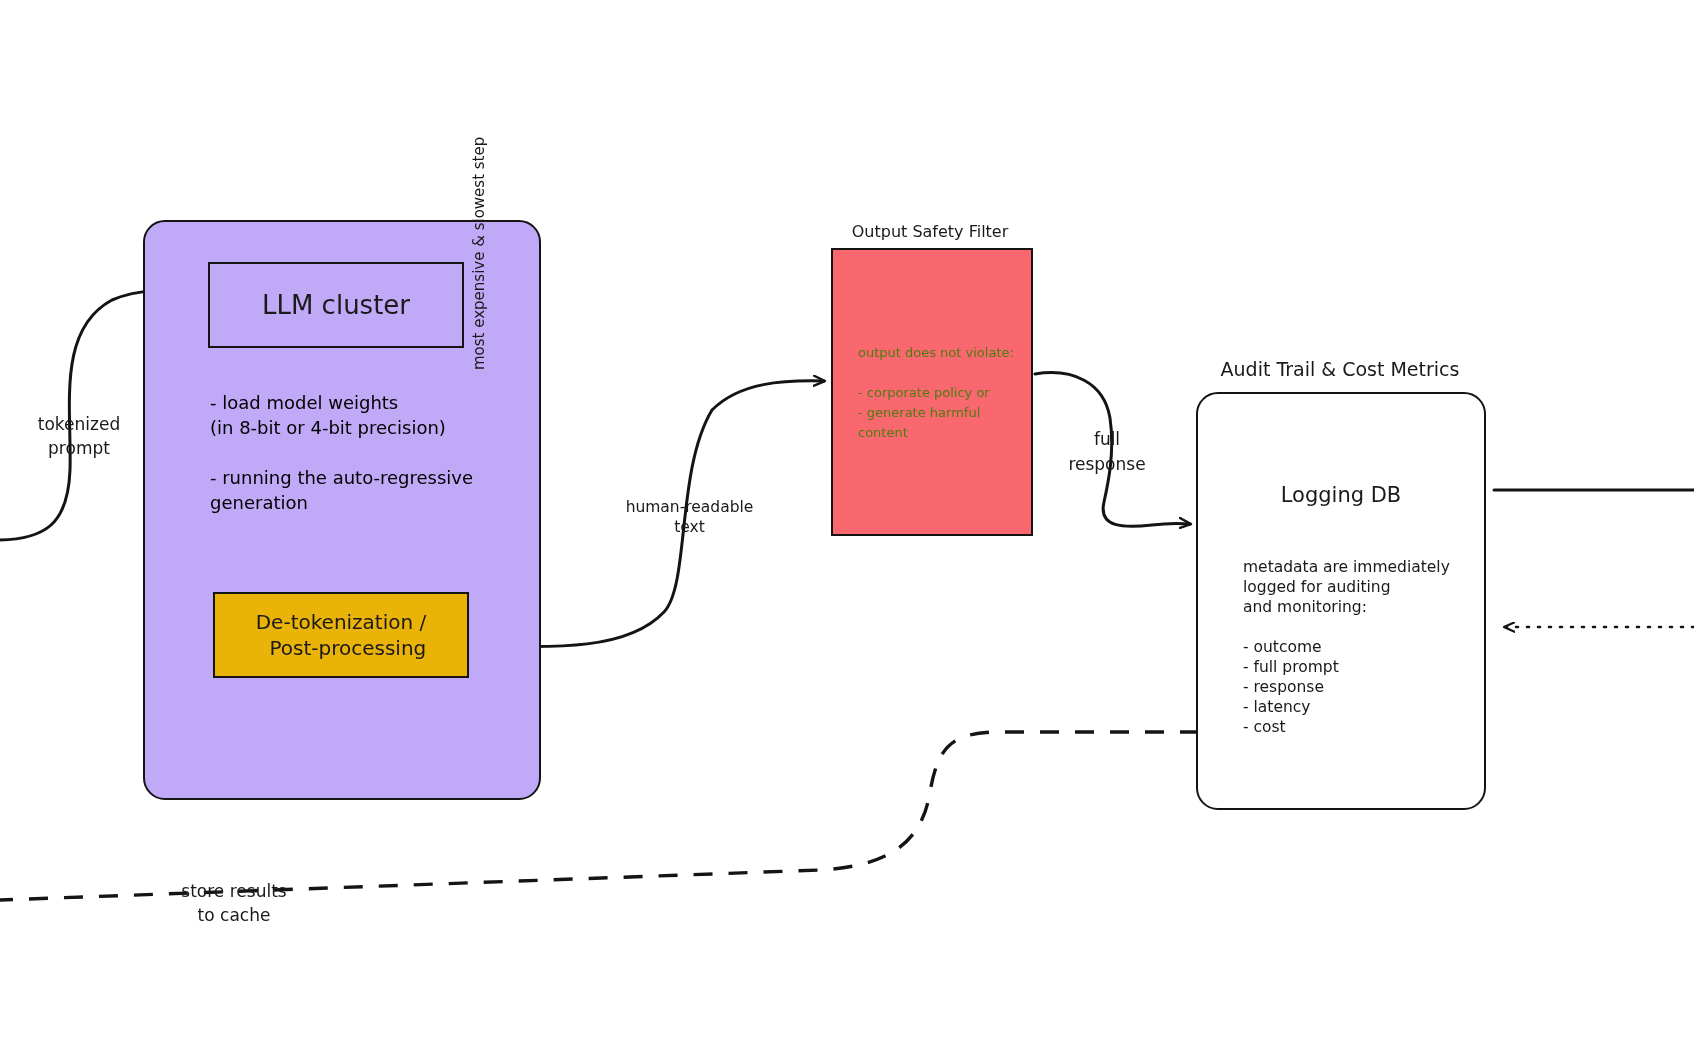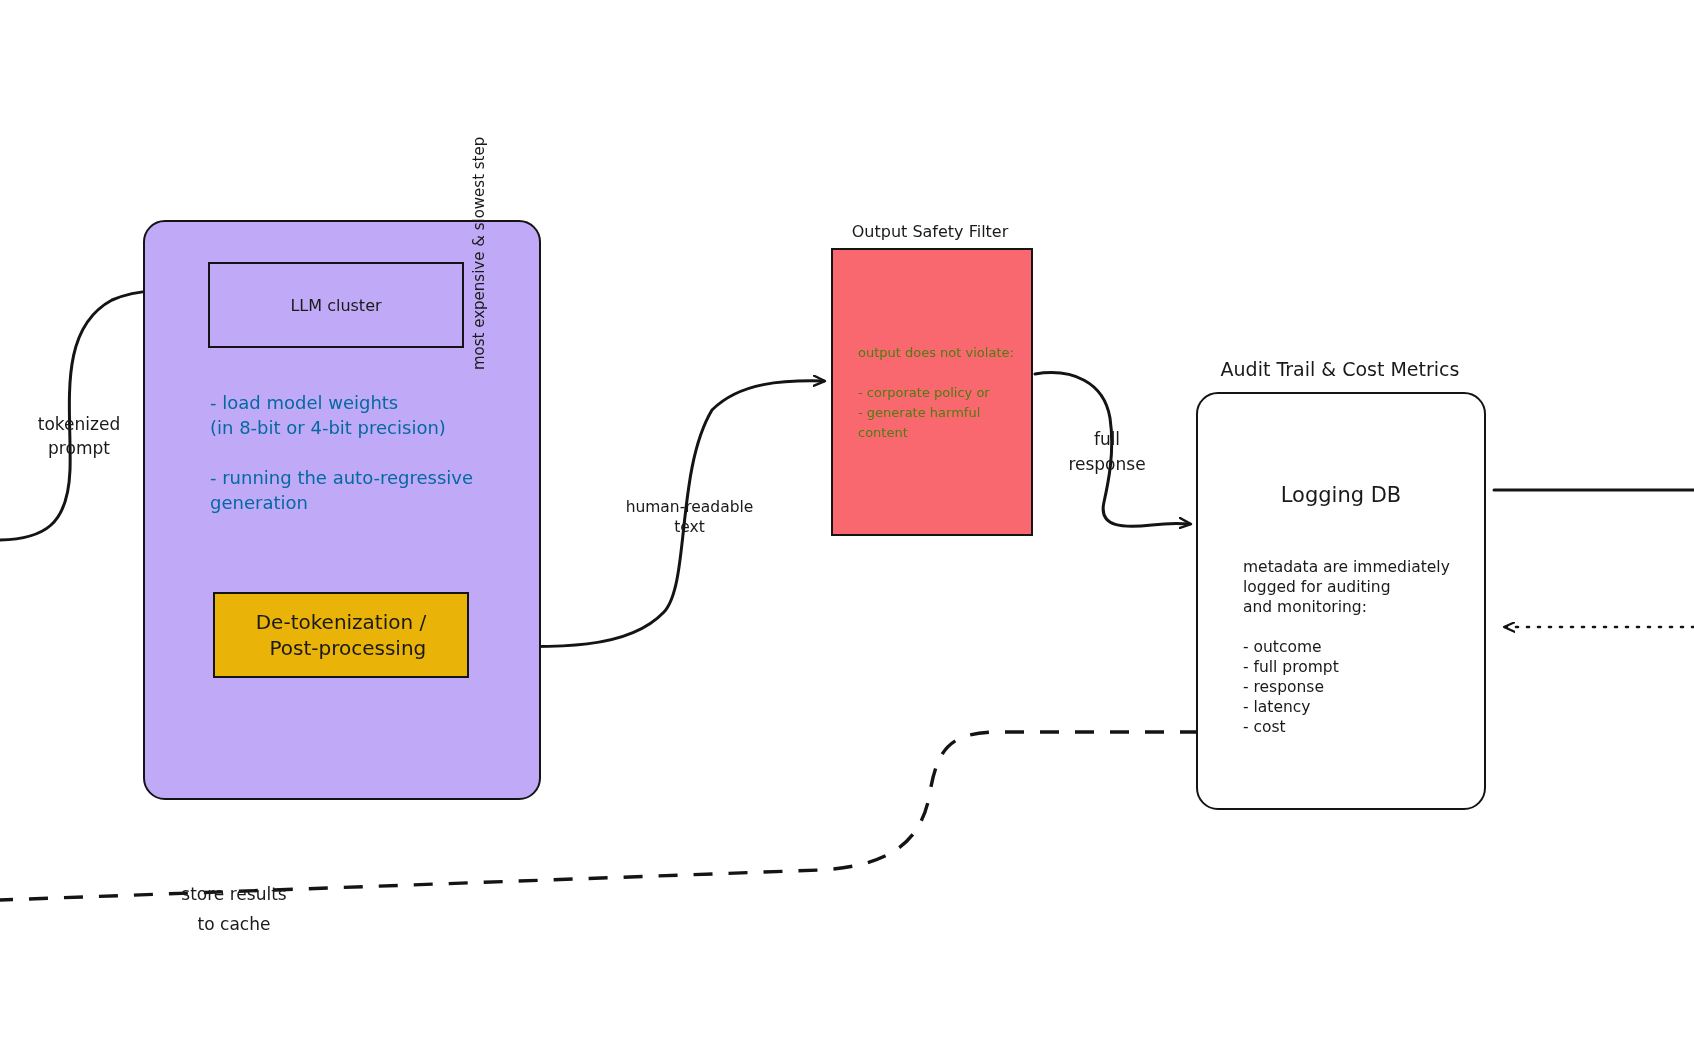--- a/index.html
+++ b/index.html
@@ -65,21 +65,21 @@
   .box-llm {
     left: 208px;
     top: 262px;
     width: 256px;
     height: 86px;
     background: #c0aaf7;
     border: 2.2px solid #141414;
     display: flex;
     align-items: center;
     justify-content: center;
-    font-size: 16px;
+    font-size: 26px;
   }
   .box-detok {
     left: 213px;
     top: 592px;
     width: 256px;
     height: 86px;
     background: #eab308;
     border: 2.2px solid #141414;
     display: flex;
     flex-direction: column;
@@ -89,21 +89,21 @@
     line-height: 26px;
     text-align: right;
   }
   .purple-notes {
     position: absolute;
     left: 210px;
     top: 390px;
     width: 290px;
     font-size: 18px;
     line-height: 25px;
-    color: #0369a1;
+    color: #000000;
     white-space: pre-wrap;
   }
   
   .group-title-red {
     position: absolute;
     left: 795px;
     top: 222px;
     width: 270px;
     text-align: center;
     font-size: 16px;
@@ -171,21 +171,21 @@
     position: absolute;
     font-size: 17px;
     line-height: 24px;
     color: #1a1a1a;
     text-align: center;
     white-space: pre;
   }
   .lbl-tokenized { left: 20px;    top: 396px; width: 118px; margin-top: 16px; }
   .lbl-human     { left: 612px;  top: 497px; width: 155px; font-size: 15.5px; line-height: 20px; }
   .lbl-full      { left: 1047px; top: 427px; width: 120px; font-size: 17px; line-height: 25px; }
-  .lbl-store     { left: 160px;  top: 879px; width: 148px; font-size: 17px; line-height: 30px; }
+  .lbl-store     { left: 160px;  top: 879px; width: 148px; font-size: 17px; line-height: 24px; }
 </style>
 </head>
 <body>
 
 <div id="canvas">
 
   <svg class="edge-layer" viewBox="0 0 1694 1052" xmlns="http://www.w3.org/2000/svg">
     <defs>
       <marker id="arrowHead" markerWidth="14" markerHeight="12" refX="11" refY="6" orient="auto" markerUnits="userSpaceOnUse">
         <path d="M0,0.6 L12,6 L0,11.4" fill="none" stroke="#141414" stroke-width="2.4" stroke-linecap="round" stroke-linejoin="round"></path>

